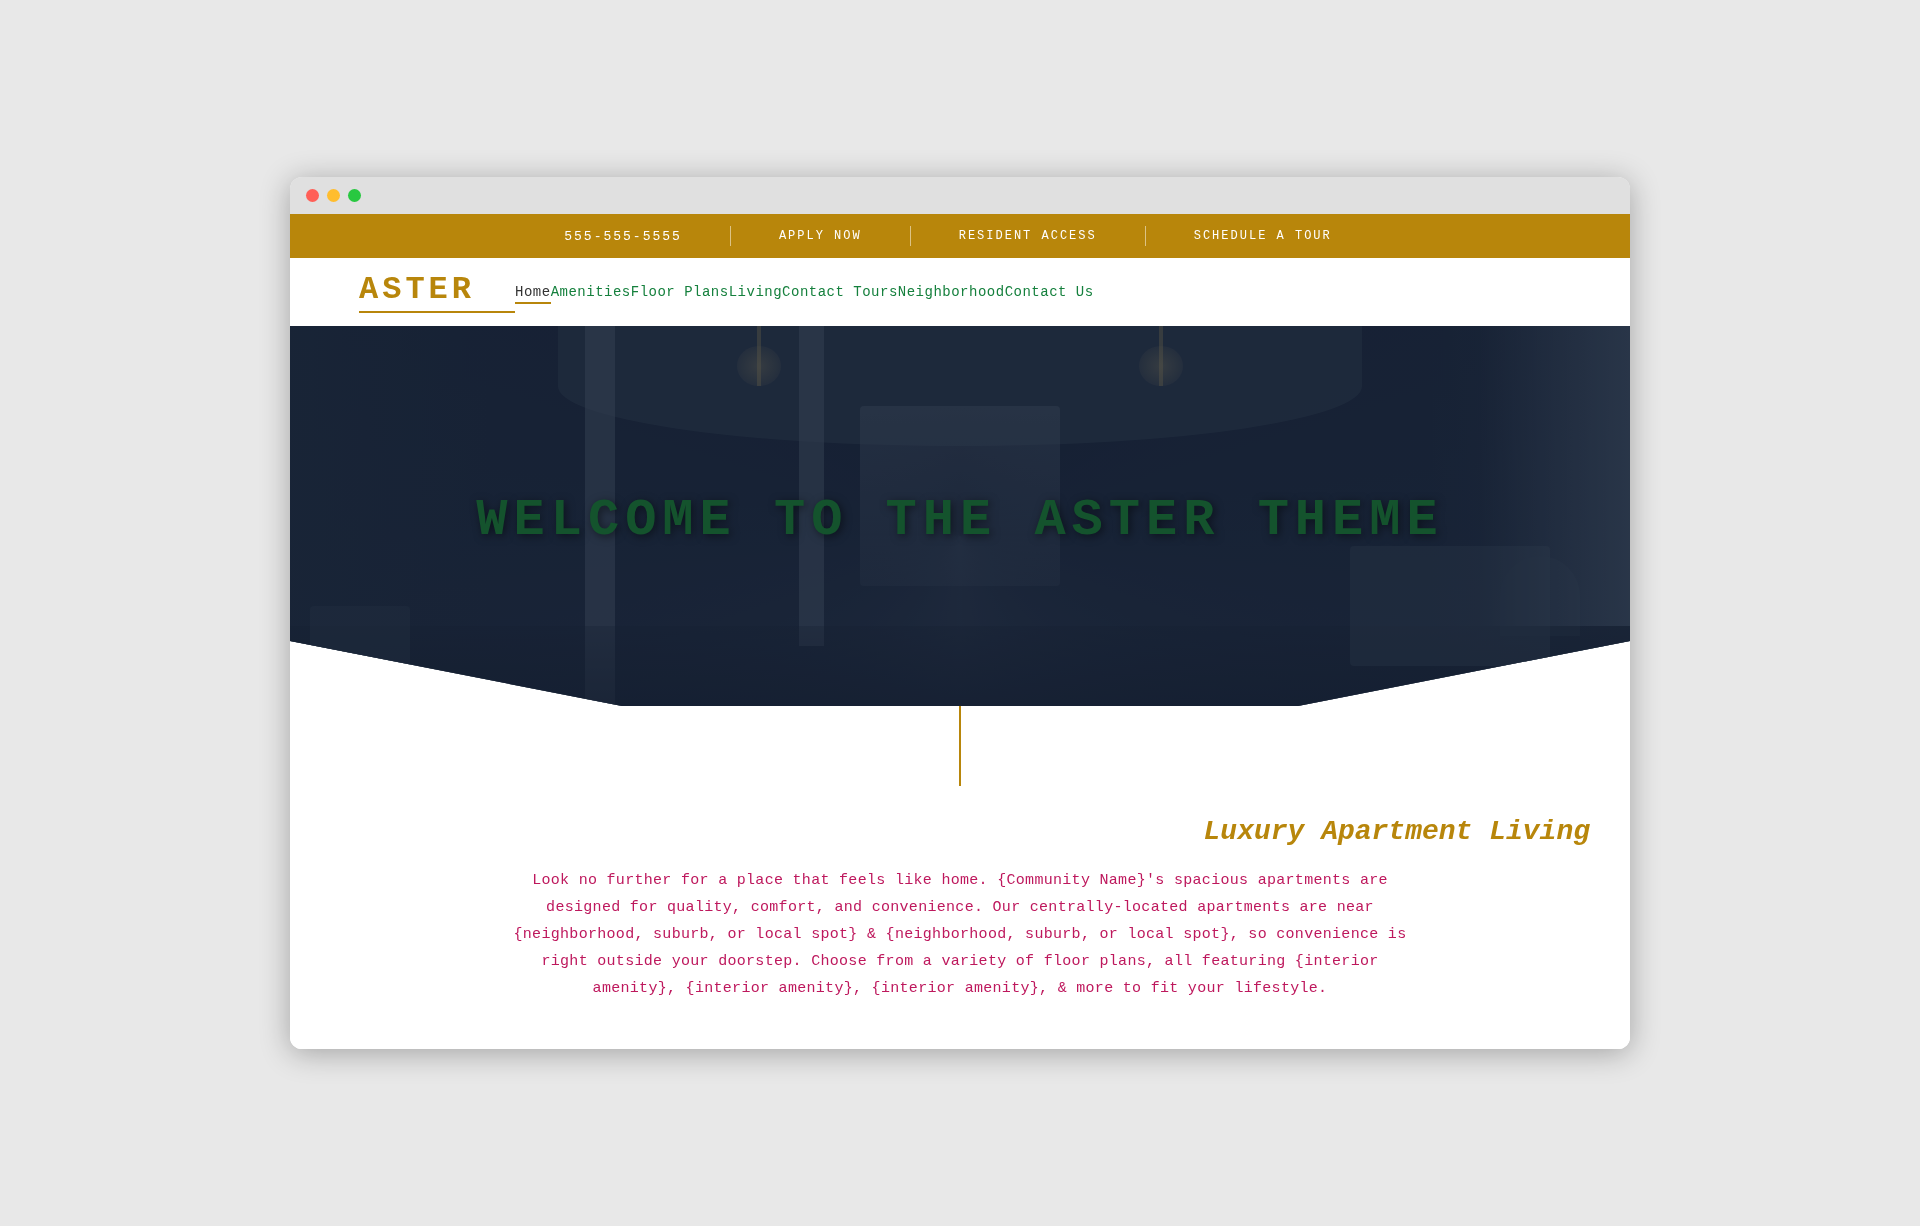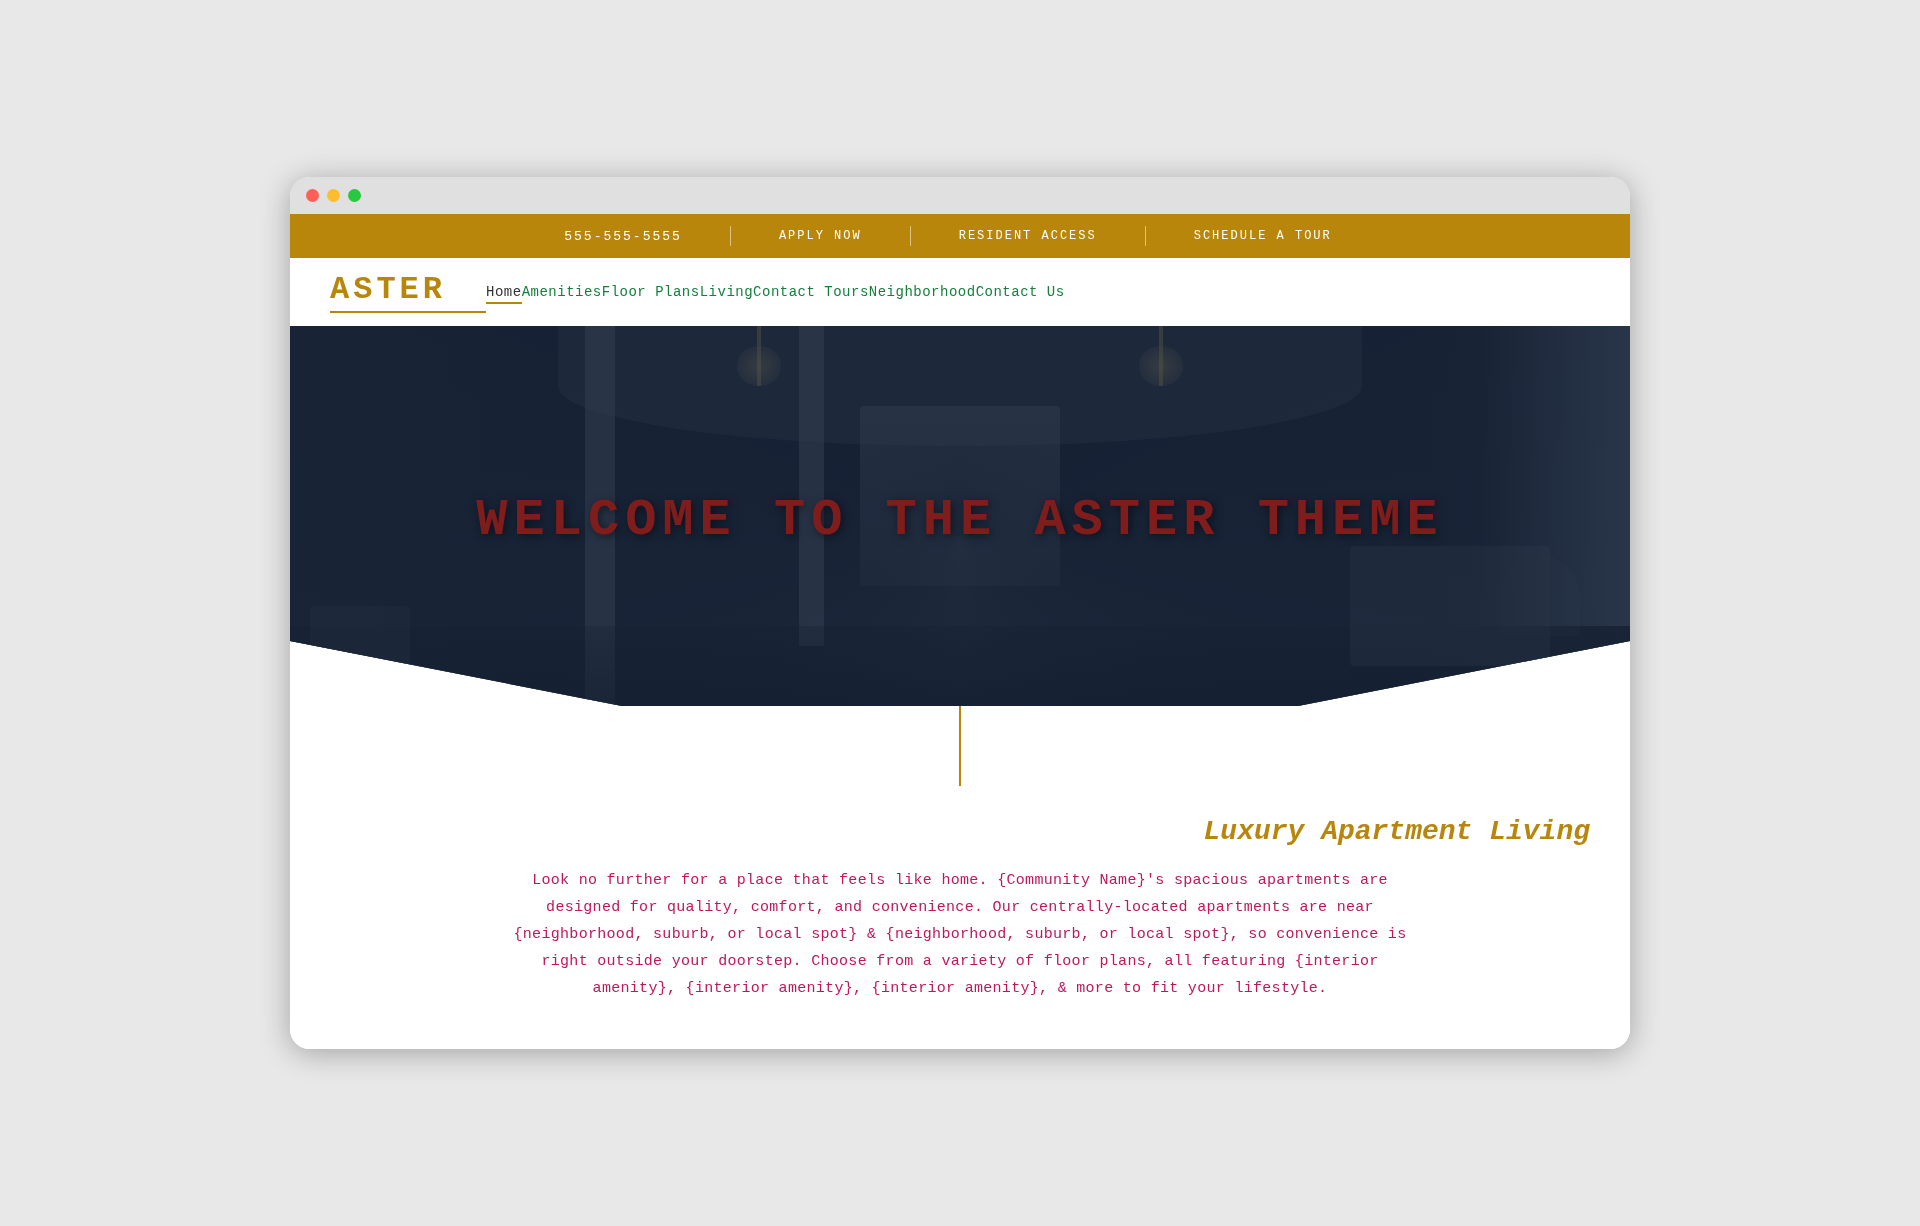--- a/index.html
+++ b/index.html
@@ -1,21 +1,21 @@
 <!DOCTYPE html>
 <html><head>
   <meta charset="utf-8">
   <style>
     * { margin: 0; padding: 0; box-sizing: border-box; }
     body { font-family: 'Courier New', Courier, monospace; background: #e8e8e8; display: flex; justify-content: center; align-items: center; min-height: 100vh; }
 
     .browser-window {
       width: 1340px;
       background: #f5f5f5;
-      border-radius: 20px;
+      border-radius: 12px;
       box-shadow: 0 4px 30px rgba(0,0,0,0.3);
       overflow: hidden;
     }
 
     .browser-chrome {
       background: #e0e0e0;
       padding: 12px 16px;
       display: flex;
       align-items: center;
       gap: 8px;
@@ -83,20 +83,21 @@
     
     .nav {
       background: rgba(255,255,255,0.97);
       padding: 0 40px;
       height: 68px;
       display: flex;
       align-items: center;
       gap: 0;
       position: relative;
       z-index: 10;
+      margin-left: 29px;
     }
 
     .logo {
       font-family: 'Courier New', monospace;
       font-size: 32px;
       font-weight: bold;
       color: #b8860b;
       letter-spacing: 4px;
       margin-right: 40px;
       flex-shrink: 0;
@@ -148,21 +149,21 @@
       position: relative;
       z-index: 2;
       text-align: center;
       padding: 0 20px;
     }
 
     .hero-title {
       font-family: 'Courier New', monospace;
       font-size: 52px;
       font-weight: bold;
-      color: #7f1d1d;
+      color: #14532d;
       letter-spacing: 6px;
       text-transform: uppercase;
       margin-bottom: 32px;
       text-shadow: 2px 2px 8px rgba(0,0,0,0.5);
     }
 
     .hero-cta {
       display: inline-block;
       background: #b8860b;
       color: #fff;

